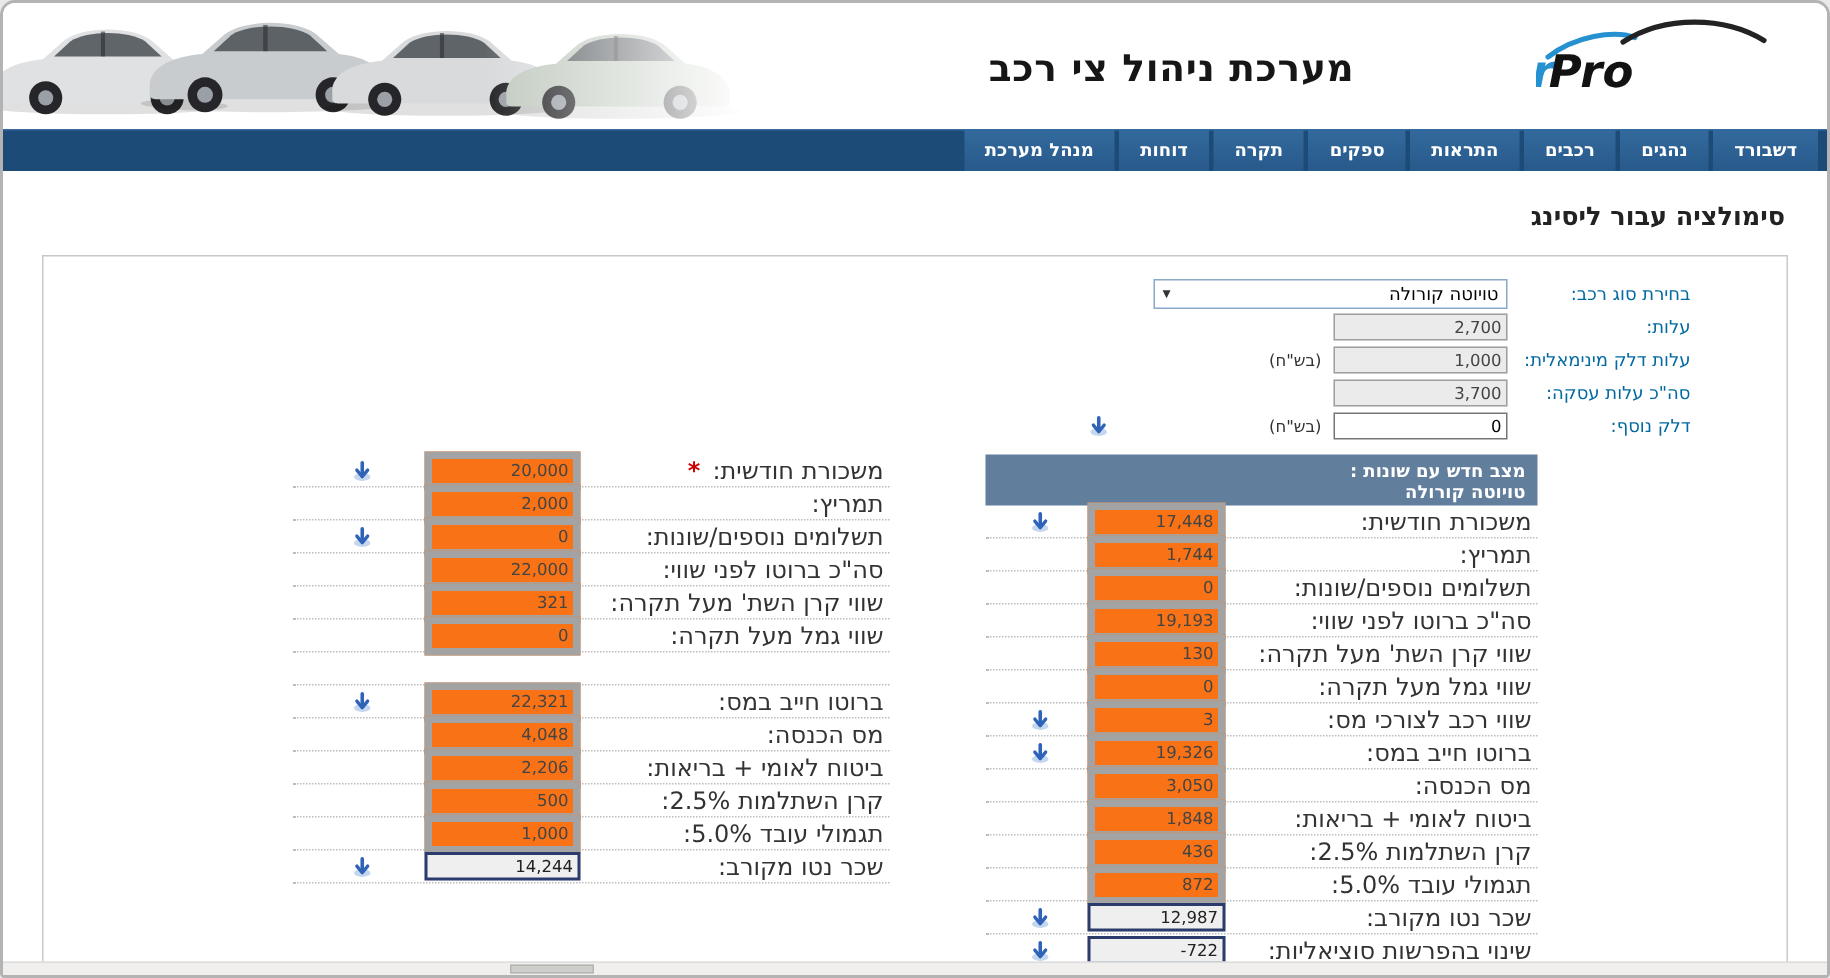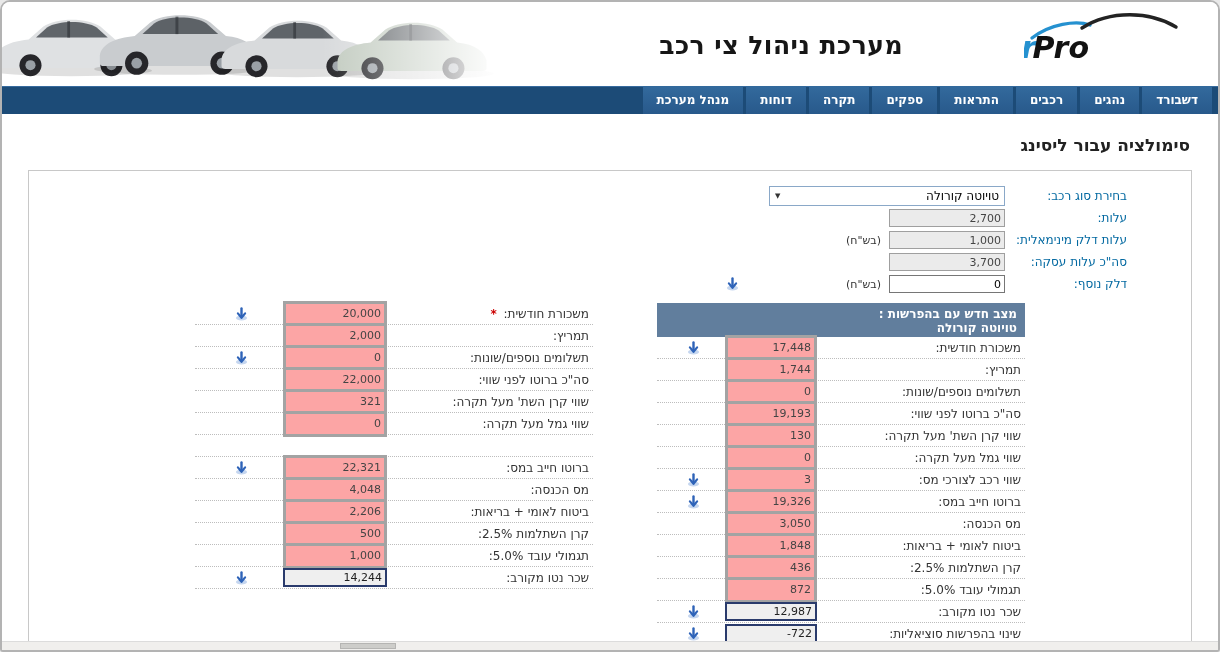--- a/index.html
+++ b/index.html
@@ -42,22 +42,22 @@
   .tf-unit{ font-size:11px; color:#333; margin-right:8px; width:56px; }
   .tf-icon{ margin-right:86px; display:inline-flex; }
 
   
   .panels{ display:flex; justify-content:space-between; padding:0 166px; margin-top:8px; }
   .panel{ width:368px; }
   .panel--left{ width:398px; }
   .panel-header{ background:#617e9d; color:#fff; font-weight:700; font-size:12px;
                  line-height:14px; padding:4px 8px 2px; min-height:30px; }
   .prow{ display:flex; align-items:center; height:22px; border-bottom:1px dotted #bdbdbd; padding:0 4px; }
-  .prow-label{ flex:1; font-size:12px; color:#333; }
-  .prow input{ width:92px; height:26px; border:3px solid #a3a3a3; background:#fca5a5;
+  .prow-label{ flex:1; font-size:16px; color:#333; }
+  .prow input{ width:92px; height:26px; border:5px solid #a3a3a3; background:#f97316;
                font-size:11px; direction:ltr; text-align:right; padding:0 3px; color:#444; }
   .prow input.hl{ border:2px solid #2a3b6c; height:19px; background:#efefef; color:#222; }
   .icon-slot{ width:64px; display:flex; justify-content:center; }
   .panel--left .prow input{ width:104px; }
   .panel--left .icon-slot{ width:84px; }
   .req{ color:#cc0000; font-weight:700; margin-right:3px; }
   .dicon{ width:13px; height:14px; display:inline-flex; cursor:pointer; }
 
   
   .hscroll{ position:absolute; left:0; right:0; bottom:0; height:9px; background:#f0efed;
@@ -172,21 +172,21 @@
   </span>
               </span>
             </div>
           </div>
       </div>
 
       <div class="panels">
 
         <section class="panel">
           <div class="panel-header">
-            <div>מצב חדש עם בהפרשות :</div>
+            <div>מצב חדש עם שונות :</div>
             <div>טויוטה קורולה</div>
           </div>
           <div class="prows">
               <div class="prow">
                 <span class="prow-label">משכורת חודשית:</span>
                 <input readonly="" value="17,448" style="">
                 <span class="icon-slot">
                   <span class="dicon">
     <svg width="13" height="14" viewBox="0 0 13 14">
       <ellipse cx="6.5" cy="11" rx="5.5" ry="2.6" fill="#c5d6ef"></ellipse>

